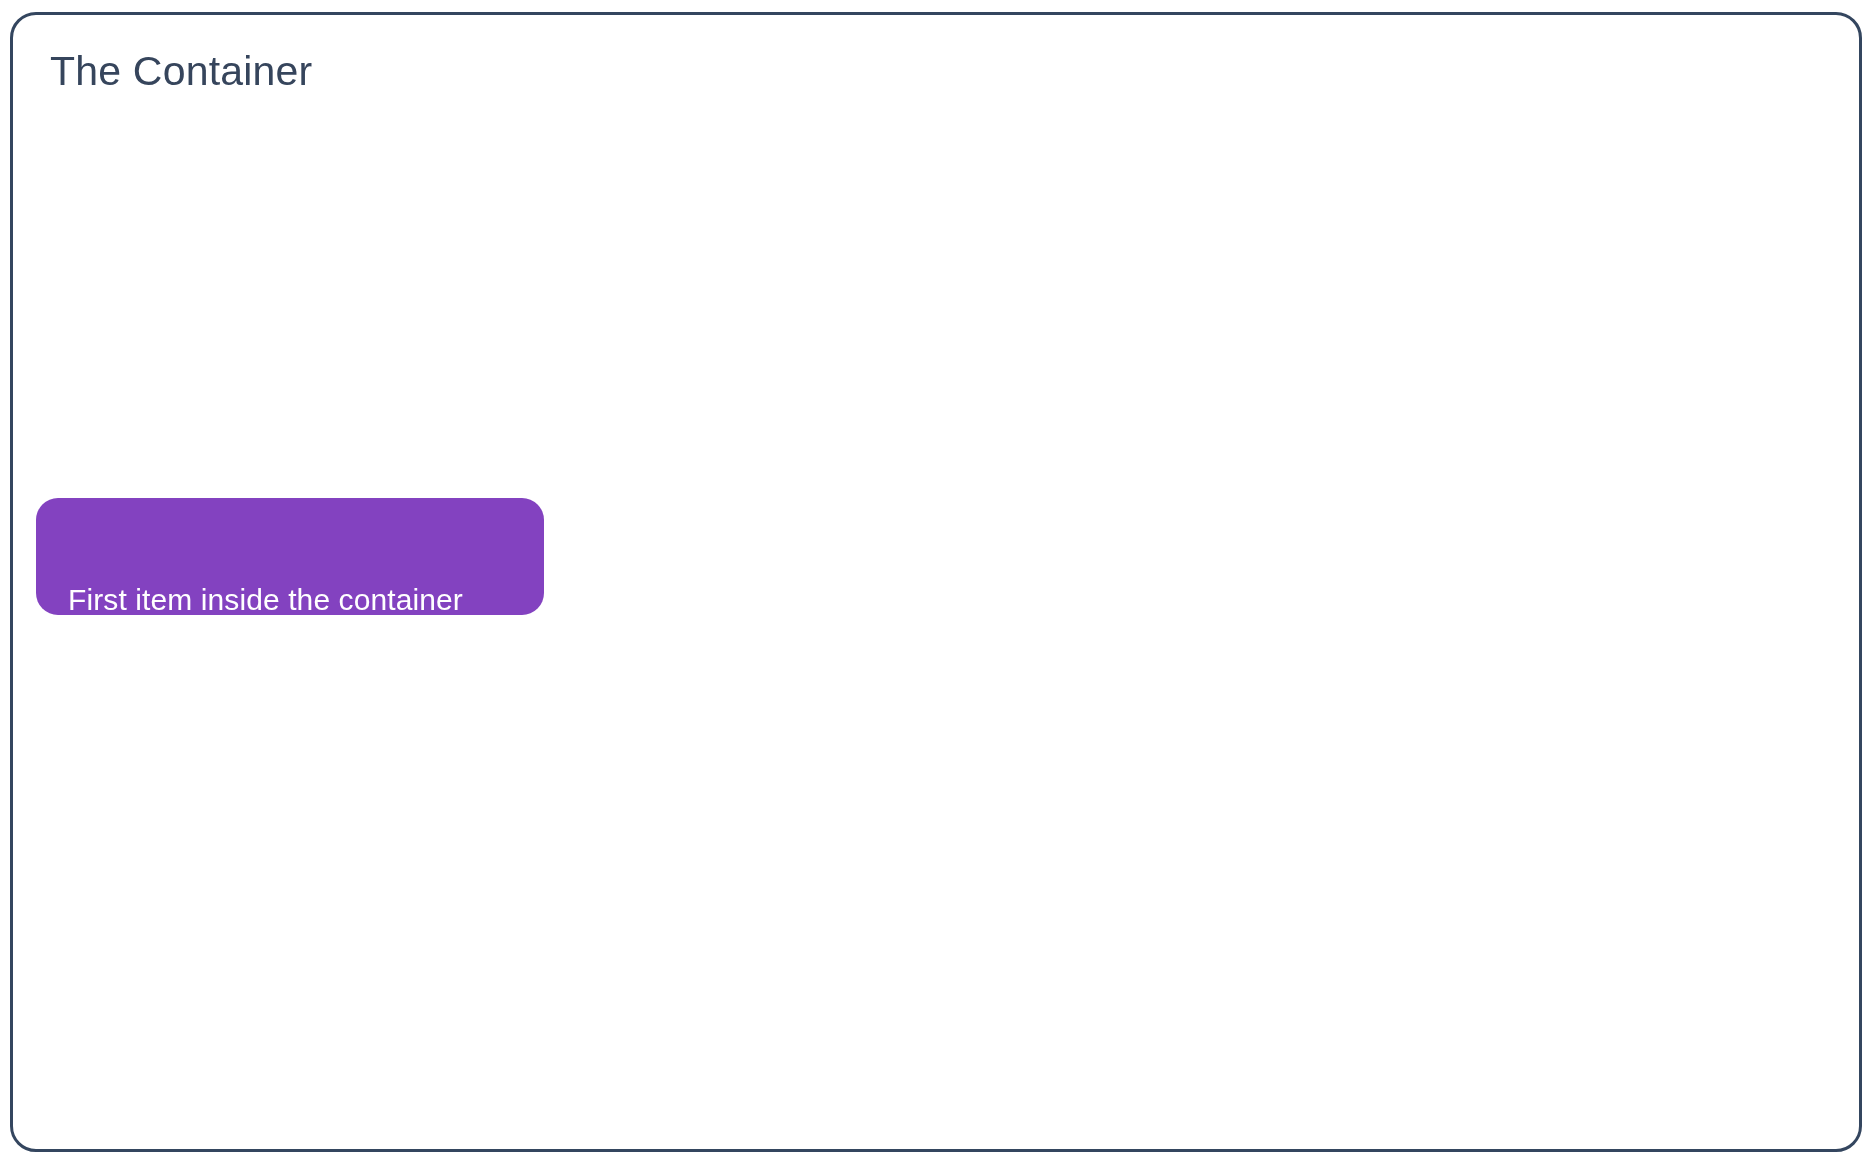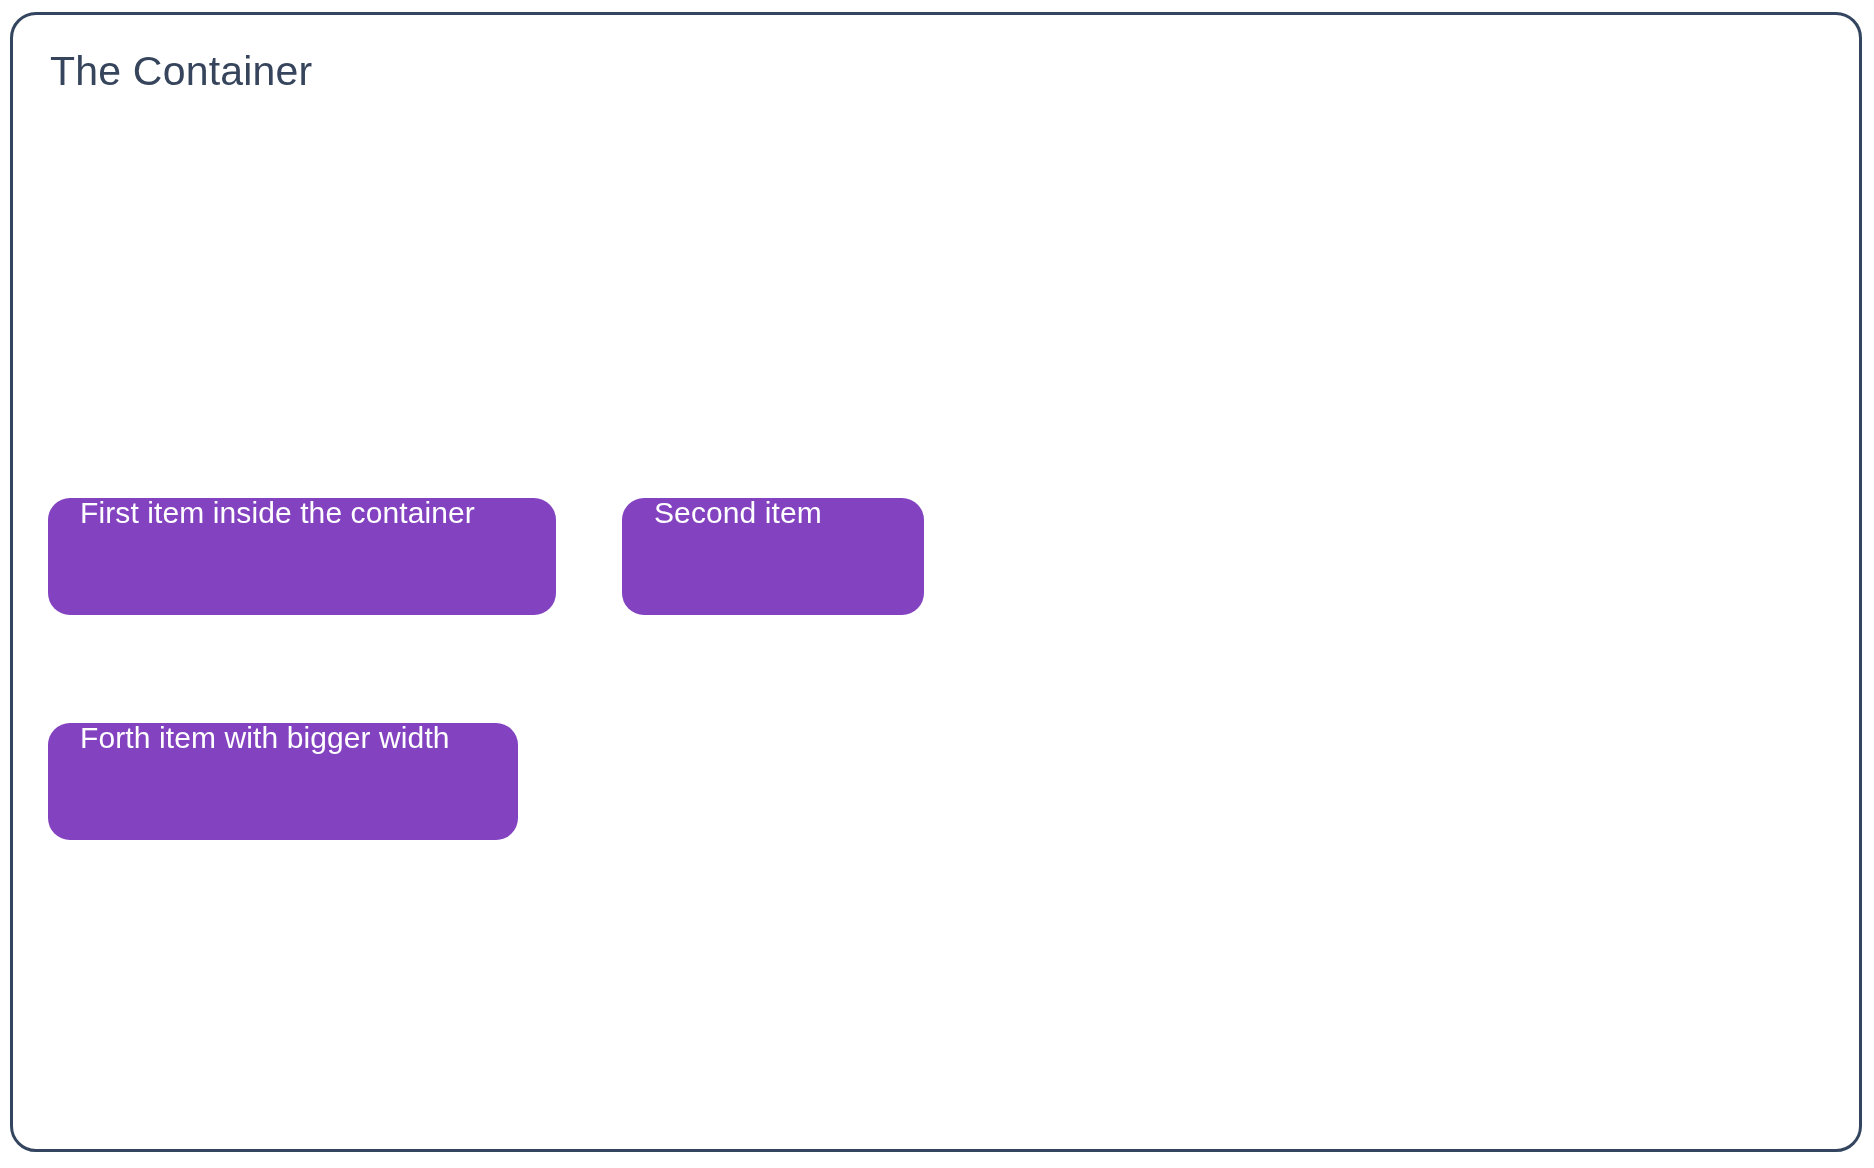--- a/index.html
+++ b/index.html
@@ -54,32 +54,31 @@
     width: 1800px;
     display: flex;
     flex-wrap: wrap;
     align-items: flex-start;
     gap: 54px 54px;
   }
 
   .item {
     box-sizing: border-box;
     display: flex;
-    align-items: flex-start;
+    align-items: flex-end;
     background: #8342c0;
     color: #ffffff;
     border-radius: 22px;
     font-size: 30px;
     line-height: 1;
     font-weight: 400;
     padding: 0 32px;
     height: 117px;
     white-space: nowrap;
     letter-spacing: 0.1px;
-    margin-left: 12px;
   }
 
   .item.w-1 { width: 508px; }
   .item.w-2 { width: 302px; }
   .item.w-3 { width: 262px; }
   .item.w-4 { width: 470px; }
 
   
   .row-break {
     flex-basis: 100%;
@@ -95,28 +94,22 @@
   <div class="container-box">
 
     <div class="container-title">The Container</div>
 
     <div class="items-area">
 
       <div class="item w-1">
         <span>First item inside the container</span>
       </div>
 
-      <div class="item w-2">
-        <span>Second item</span>
-      </div>
 
 
       <div class="row-break"></div>
 
-      <div class="item w-4">
-        <span>Forth item with bigger width</span>
-      </div>
 
     </div>
 
   </div>
 
 </div>
 
 </body></html>

